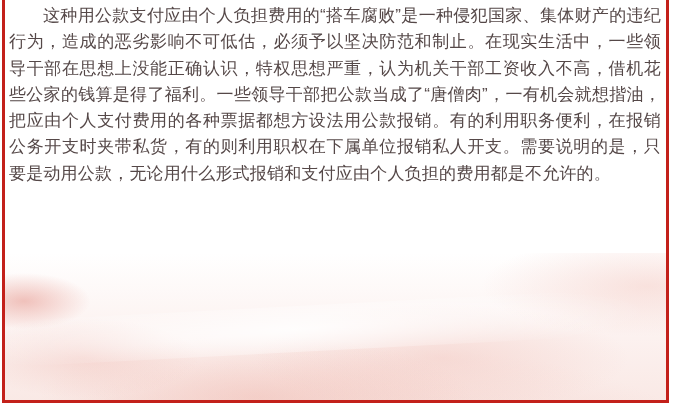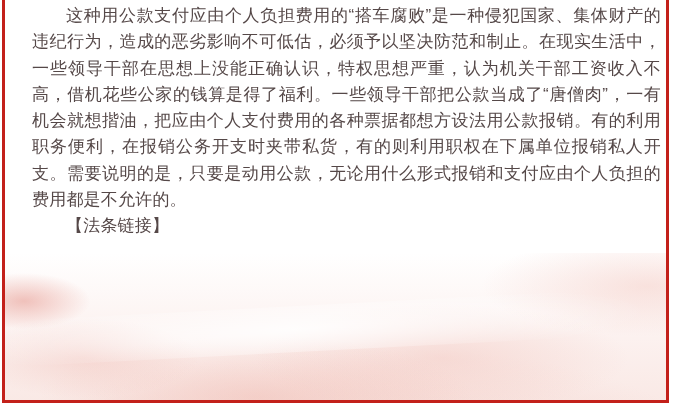--- a/index.html
+++ b/index.html
@@ -58,39 +58,37 @@
     position: absolute;
     left: 9px;
     right: 12px;
     top: 3px;
     z-index: 1;
     color: #554848;
     font-size: 17px;
     line-height: 26.3px;
     text-align: justify;
     letter-spacing: 0.2px;
-    margin-left: 23px;
   }
   .content p {
     margin: 0;
     text-indent: 2em;
   }
   .legal-heading,
   .legal-item {
     text-indent: 2em;
     text-align: left;
   }
 </style>
 </head>
 <body>
 
 <div class="page">
 
   <div class="wash"></div>
 
   <div class="content">
     <p>这种用公款支付应由个人负担费用的“搭车腐败”是一种侵犯国家、集体财产的违纪行为，造成的恶劣影响不可低估，必须予以坚决防范和制止。在现实生活中，一些领导干部在思想上没能正确认识，特权思想严重，认为机关干部工资收入不高，借机花些公家的钱算是得了福利。一些领导干部把公款当成了“唐僧肉”，一有机会就想揩油，把应由个人支付费用的各种票据都想方设法用公款报销。有的利用职务便利，在报销公务开支时夹带私货，有的则利用职权在下属单位报销私人开支。需要说明的是，只要是动用公款，无论用什么形式报销和支付应由个人负担的费用都是不允许的。</p>
-    <div class="legal-heading">【法条链接】</div>
   </div>
 
   <div class="frame"></div>
 
 </div>
 
 </body></html>

